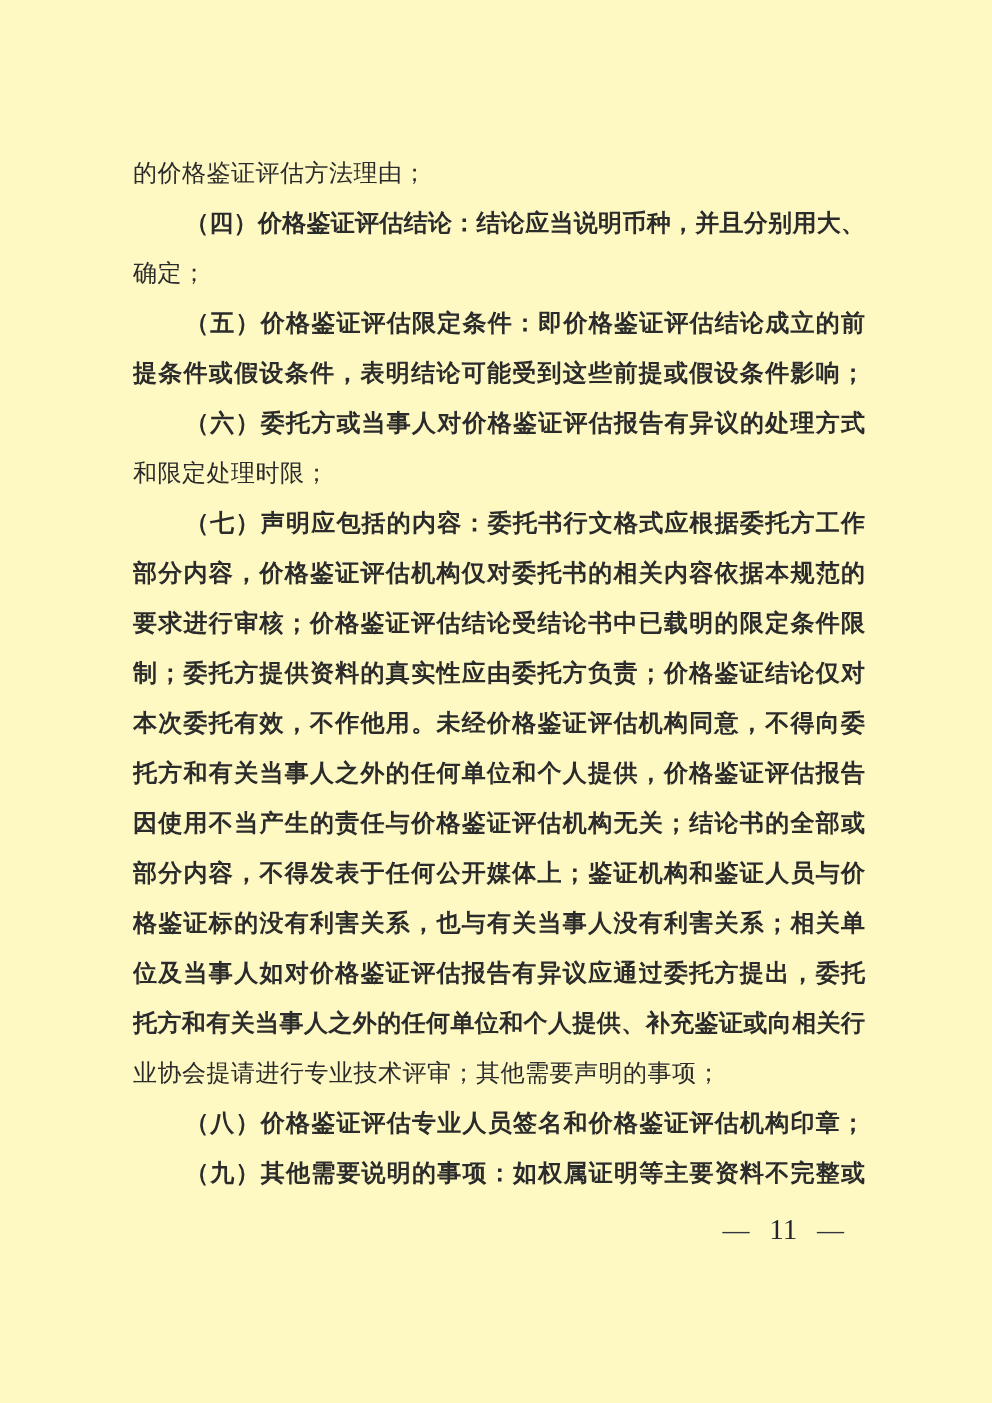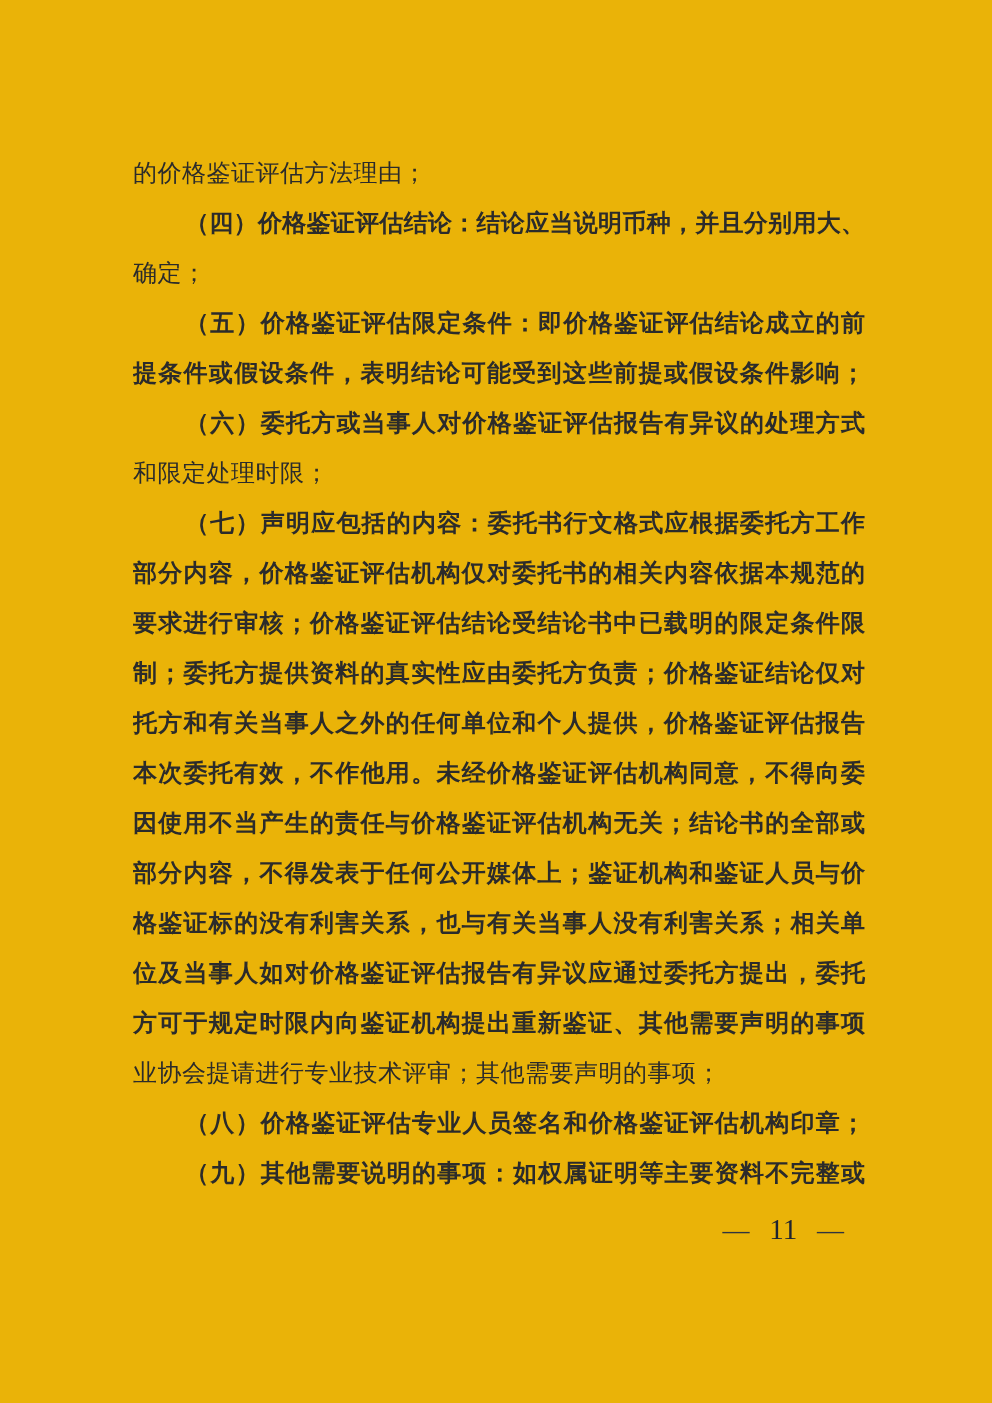--- a/index.html
+++ b/index.html
@@ -10,21 +10,21 @@
     width: 992px;
     height: 1403px;
     background: #ffffff;
     position: relative;
     overflow: hidden;
     font-family: "Liberation Serif", serif;
   }
   .page {
     position: absolute;
     inset: 0;
-    background: #eab308;
+    background: #fef9c3;
   }
   .body-text {
     position: absolute;
     left: 133px;
     top: 148px;
     width: 732px;
     color: #2b2b2b;
   }
   .line {
     height: 50px;
@@ -81,27 +81,27 @@
       <div class="line indent fill">（四）价格鉴证评估结论：结论应当说明币种，并且分别用大、</div>
       <div class="line">确定；</div>
       <div class="line indent fill">（五）价格鉴证评估限定条件：即价格鉴证评估结论成立的前</div>
       <div class="line fill">提条件或假设条件，表明结论可能受到这些前提或假设条件影响；</div>
       <div class="line indent fill">（六）委托方或当事人对价格鉴证评估报告有异议的处理方式</div>
       <div class="line">和限定处理时限；</div>
       <div class="line indent fill">（七）声明应包括的内容：委托书行文格式应根据委托方工作</div>
       <div class="line fill">部分内容，价格鉴证评估机构仅对委托书的相关内容依据本规范的</div>
       <div class="line fill">要求进行审核；价格鉴证评估结论受结论书中已载明的限定条件限</div>
       <div class="line fill">制；委托方提供资料的真实性应由委托方负责；价格鉴证结论仅对</div>
+      <div class="line fill">本次委托有效，不作他用。未经价格鉴证评估机构同意，不得向委</div>
       <div class="line fill">托方和有关当事人之外的任何单位和个人提供，价格鉴证评估报告</div>
-      <div class="line fill">本次委托有效，不作他用。未经价格鉴证评估机构同意，不得向委</div>
       <div class="line fill">因使用不当产生的责任与价格鉴证评估机构无关；结论书的全部或</div>
       <div class="line fill">部分内容，不得发表于任何公开媒体上；鉴证机构和鉴证人员与价</div>
       <div class="line fill">格鉴证标的没有利害关系，也与有关当事人没有利害关系；相关单</div>
       <div class="line fill">位及当事人如对价格鉴证评估报告有异议应通过委托方提出，委托</div>
-      <div class="line fill">方可于规定时限内向鉴证机构提出重新鉴证、其他需要声明的事项</div>
+      <div class="line fill">托方和有关当事人之外的任何单位和个人提供、补充鉴证或向相关行</div>
       <div class="line">业协会提请进行专业技术评审；其他需要声明的事项；</div>
       <div class="line indent fill">（八）价格鉴证评估专业人员签名和价格鉴证评估机构印章；</div>
       <div class="line indent fill">（九）其他需要说明的事项：如权属证明等主要资料不完整或</div>
     </main>
 
   <footer class="page-footer">
     <span class="dash">—</span>
     <span class="num">11</span>
     <span class="dash">—</span>
   </footer>

